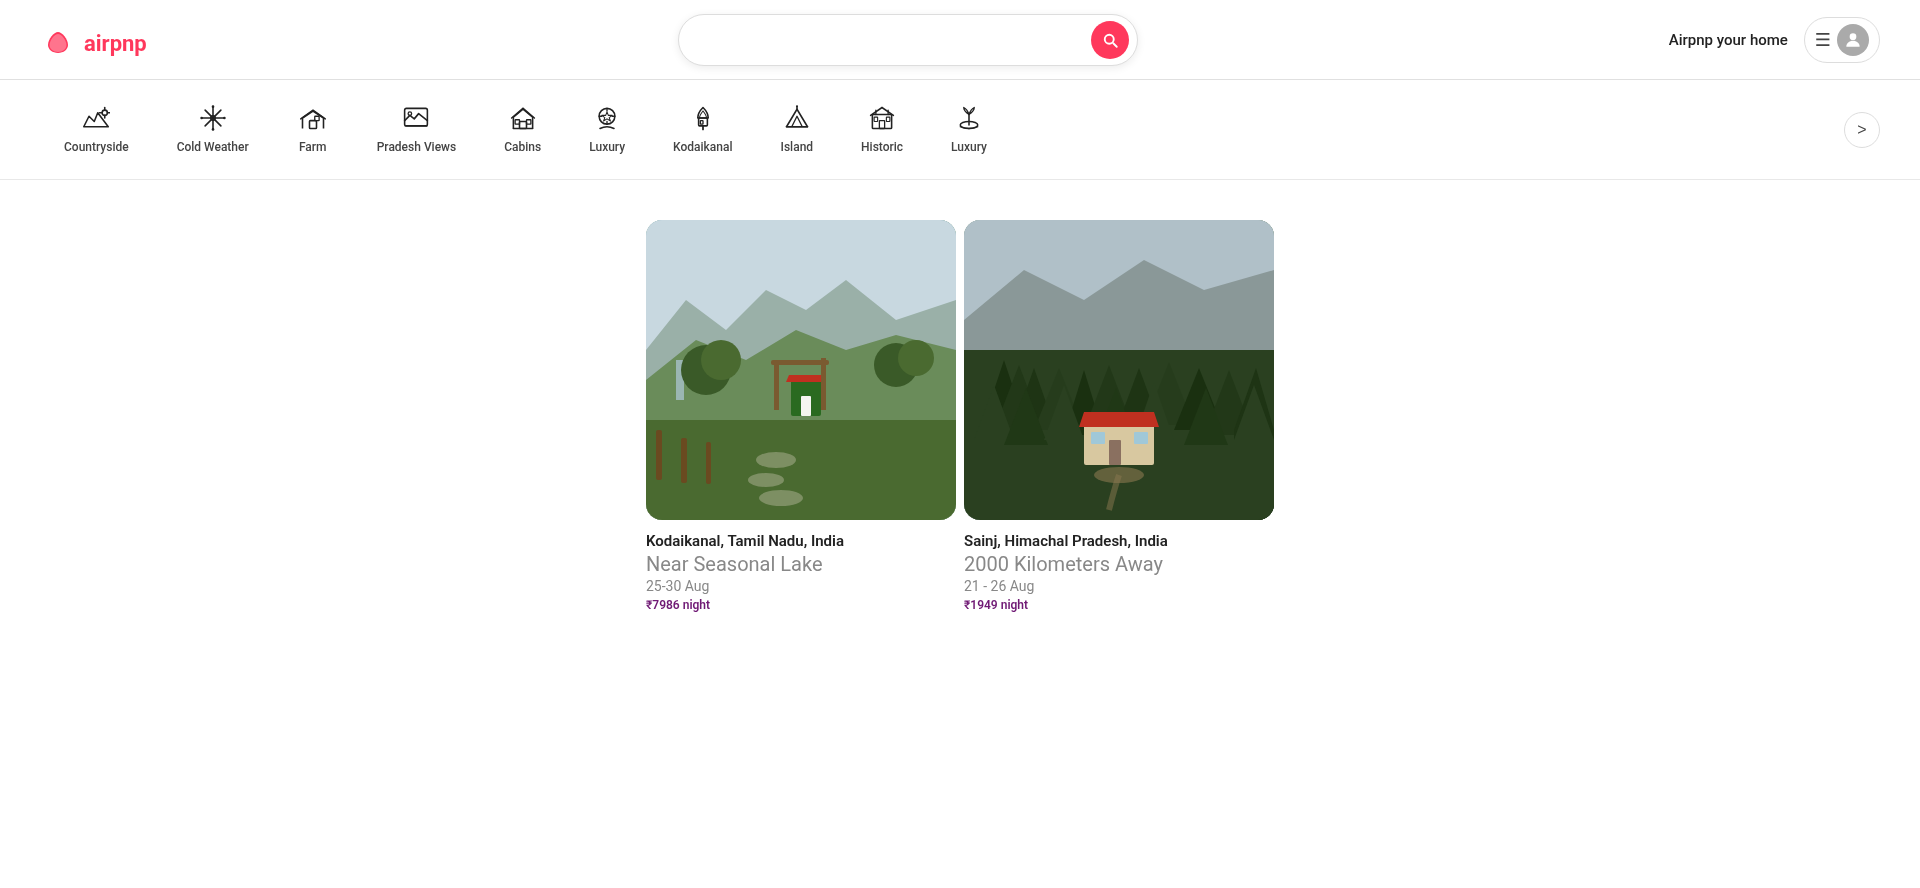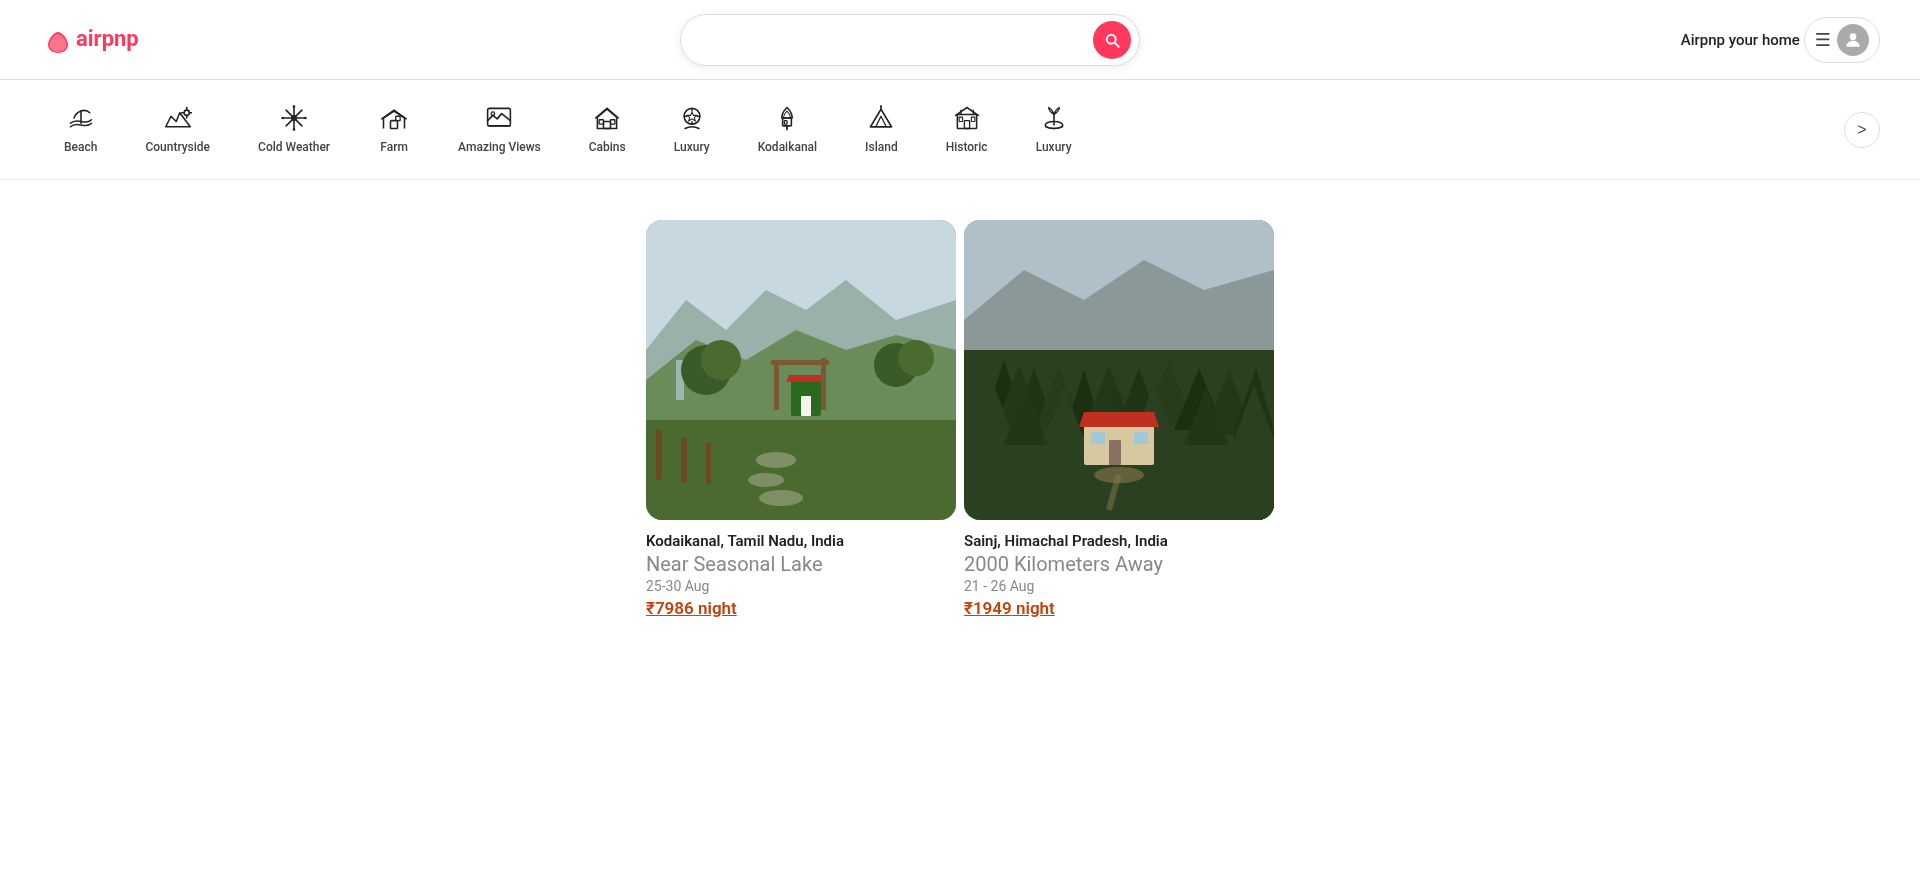--- a/index.html
+++ b/index.html
@@ -10,20 +10,22 @@
       display: flex;
       align-items: center;
       justify-content: space-between;
       padding: 0 40px;
       height: 80px;
       border-bottom: 1px solid #e0e0e0;
       background: #fff;
     }
     .logo-wrap {
       display: flex;
+      align-items: center;
+      gap: 8px;
       cursor: pointer;
       margin-top: 8px;
     }
     .logo-icon {
       width: 36px;
       height: 36px;
     }
     .logo-text {
       font-size: 22px;
       font-weight: 700;
@@ -58,21 +60,21 @@
       display: flex;
       align-items: center;
       justify-content: center;
       flex-shrink: 0;
     }
     .search-btn svg { width: 18px; height: 18px; fill: #fff; }
 
     .header-right {
       display: flex;
       align-items: center;
-      gap: 4px;
+      gap: 16px;
     }
     .host-link {
       font-size: 15px;
       font-weight: 500;
       color: #222;
       cursor: pointer;
       white-space: nowrap;
     }
     .menu-profile {
       display: flex;
@@ -210,23 +212,22 @@
       font-size: 20px;
       color: #888;
       margin-bottom: 2px;
     }
     .listing-dates {
       font-size: 14px;
       color: #888;
       margin-bottom: 4px;
     }
     .listing-price {
-      font-size: 17px;
-      color: #c2410c;
-      text-decoration: underline;
+      font-size: 12px;
+      color: #701a75;
     }
     .listing-price span {
       font-weight: 600;
     }
 
     
     .cat-svg {
       width: 28px;
       height: 28px;
     }
@@ -262,29 +263,20 @@
           <path d="M4 20c0-4 3.6-7 8-7s8 3 8 7" fill="#fff"></path>
         </svg>
       </div>
     </div>
   </div>
 </header>
 
 <nav class="category-nav">
   <div class="category-items">
 
-    <div class="category-item">
-      <svg class="cat-svg" viewBox="0 0 32 32" fill="none">
-        <path d="M4 22 Q8 18 16 20 Q24 22 28 18" stroke="#222" stroke-width="1.8" stroke-linecap="round" fill="none"></path>
-        <path d="M4 26 Q8 22 16 24 Q24 26 28 22" stroke="#222" stroke-width="1.8" stroke-linecap="round" fill="none"></path>
-        <path d="M8 16 Q10 10 16 8 Q22 6 26 10" stroke="#222" stroke-width="1.8" stroke-linecap="round" fill="none"></path>
-        <line x1="16" y1="8" x2="16" y2="22" stroke="#222" stroke-width="1.8" stroke-linecap="round"></line>
-      </svg>
-      <span class="cat-label">Beach</span>
-    </div>
 
     <div class="category-item">
       <svg class="cat-svg" viewBox="0 0 32 32" fill="none">
         <path d="M2 26 L8 14 L14 20 L18 10 L24 18 L30 26Z" stroke="#222" stroke-width="1.8" stroke-linejoin="round" fill="none"></path>
         <circle cx="26" cy="10" r="3" stroke="#222" stroke-width="1.8" fill="none"></circle>
         <line x1="26" y1="7" x2="26" y2="4" stroke="#222" stroke-width="1.8" stroke-linecap="round"></line>
         <line x1="26" y1="13" x2="26" y2="16" stroke="#222" stroke-width="1.8" stroke-linecap="round"></line>
         <line x1="23" y1="10" x2="20" y2="10" stroke="#222" stroke-width="1.8" stroke-linecap="round"></line>
         <line x1="29" y1="10" x2="32" y2="10" stroke="#222" stroke-width="1.8" stroke-linecap="round"></line>
       </svg>
@@ -316,21 +308,21 @@
       <span class="cat-label">Farm</span>
     </div>
 
     <div class="category-item">
       <svg class="cat-svg" viewBox="0 0 32 32" fill="none">
         <rect x="3" y="5" width="26" height="20" rx="2" stroke="#222" stroke-width="1.8" fill="none"></rect>
         <path d="M3 19 L9 13 L14 17 L19 11 L29 19" stroke="#222" stroke-width="1.8" stroke-linecap="round" stroke-linejoin="round" fill="none"></path>
         <circle cx="9" cy="11" r="2" stroke="#222" stroke-width="1.5" fill="none"></circle>
         <line x1="3" y1="25" x2="29" y2="25" stroke="#222" stroke-width="1.5"></line>
       </svg>
-      <span class="cat-label">Amazing Views</span>
+      <span class="cat-label">Pradesh Views</span>
     </div>
 
     <div class="category-item">
       <svg class="cat-svg" viewBox="0 0 32 32" fill="none">
         <path d="M5 28 L5 15 L16 6 L27 15 L27 28" stroke="#222" stroke-width="1.8" stroke-linejoin="round" fill="none"></path>
         <path d="M3 16 L16 5 L29 16" stroke="#222" stroke-width="1.8" stroke-linecap="round" fill="none"></path>
         <rect x="12" y="20" width="8" height="8" rx="1" stroke="#222" stroke-width="1.8" fill="none"></rect>
         <rect x="7" y="18" width="5" height="5" rx="0.5" stroke="#222" stroke-width="1.5" fill="none"></rect>
         <rect x="20" y="18" width="5" height="5" rx="0.5" stroke="#222" stroke-width="1.5" fill="none"></rect>
         <path d="M5 28 L27 28" stroke="#222" stroke-width="1.8" stroke-linecap="round"></path>

